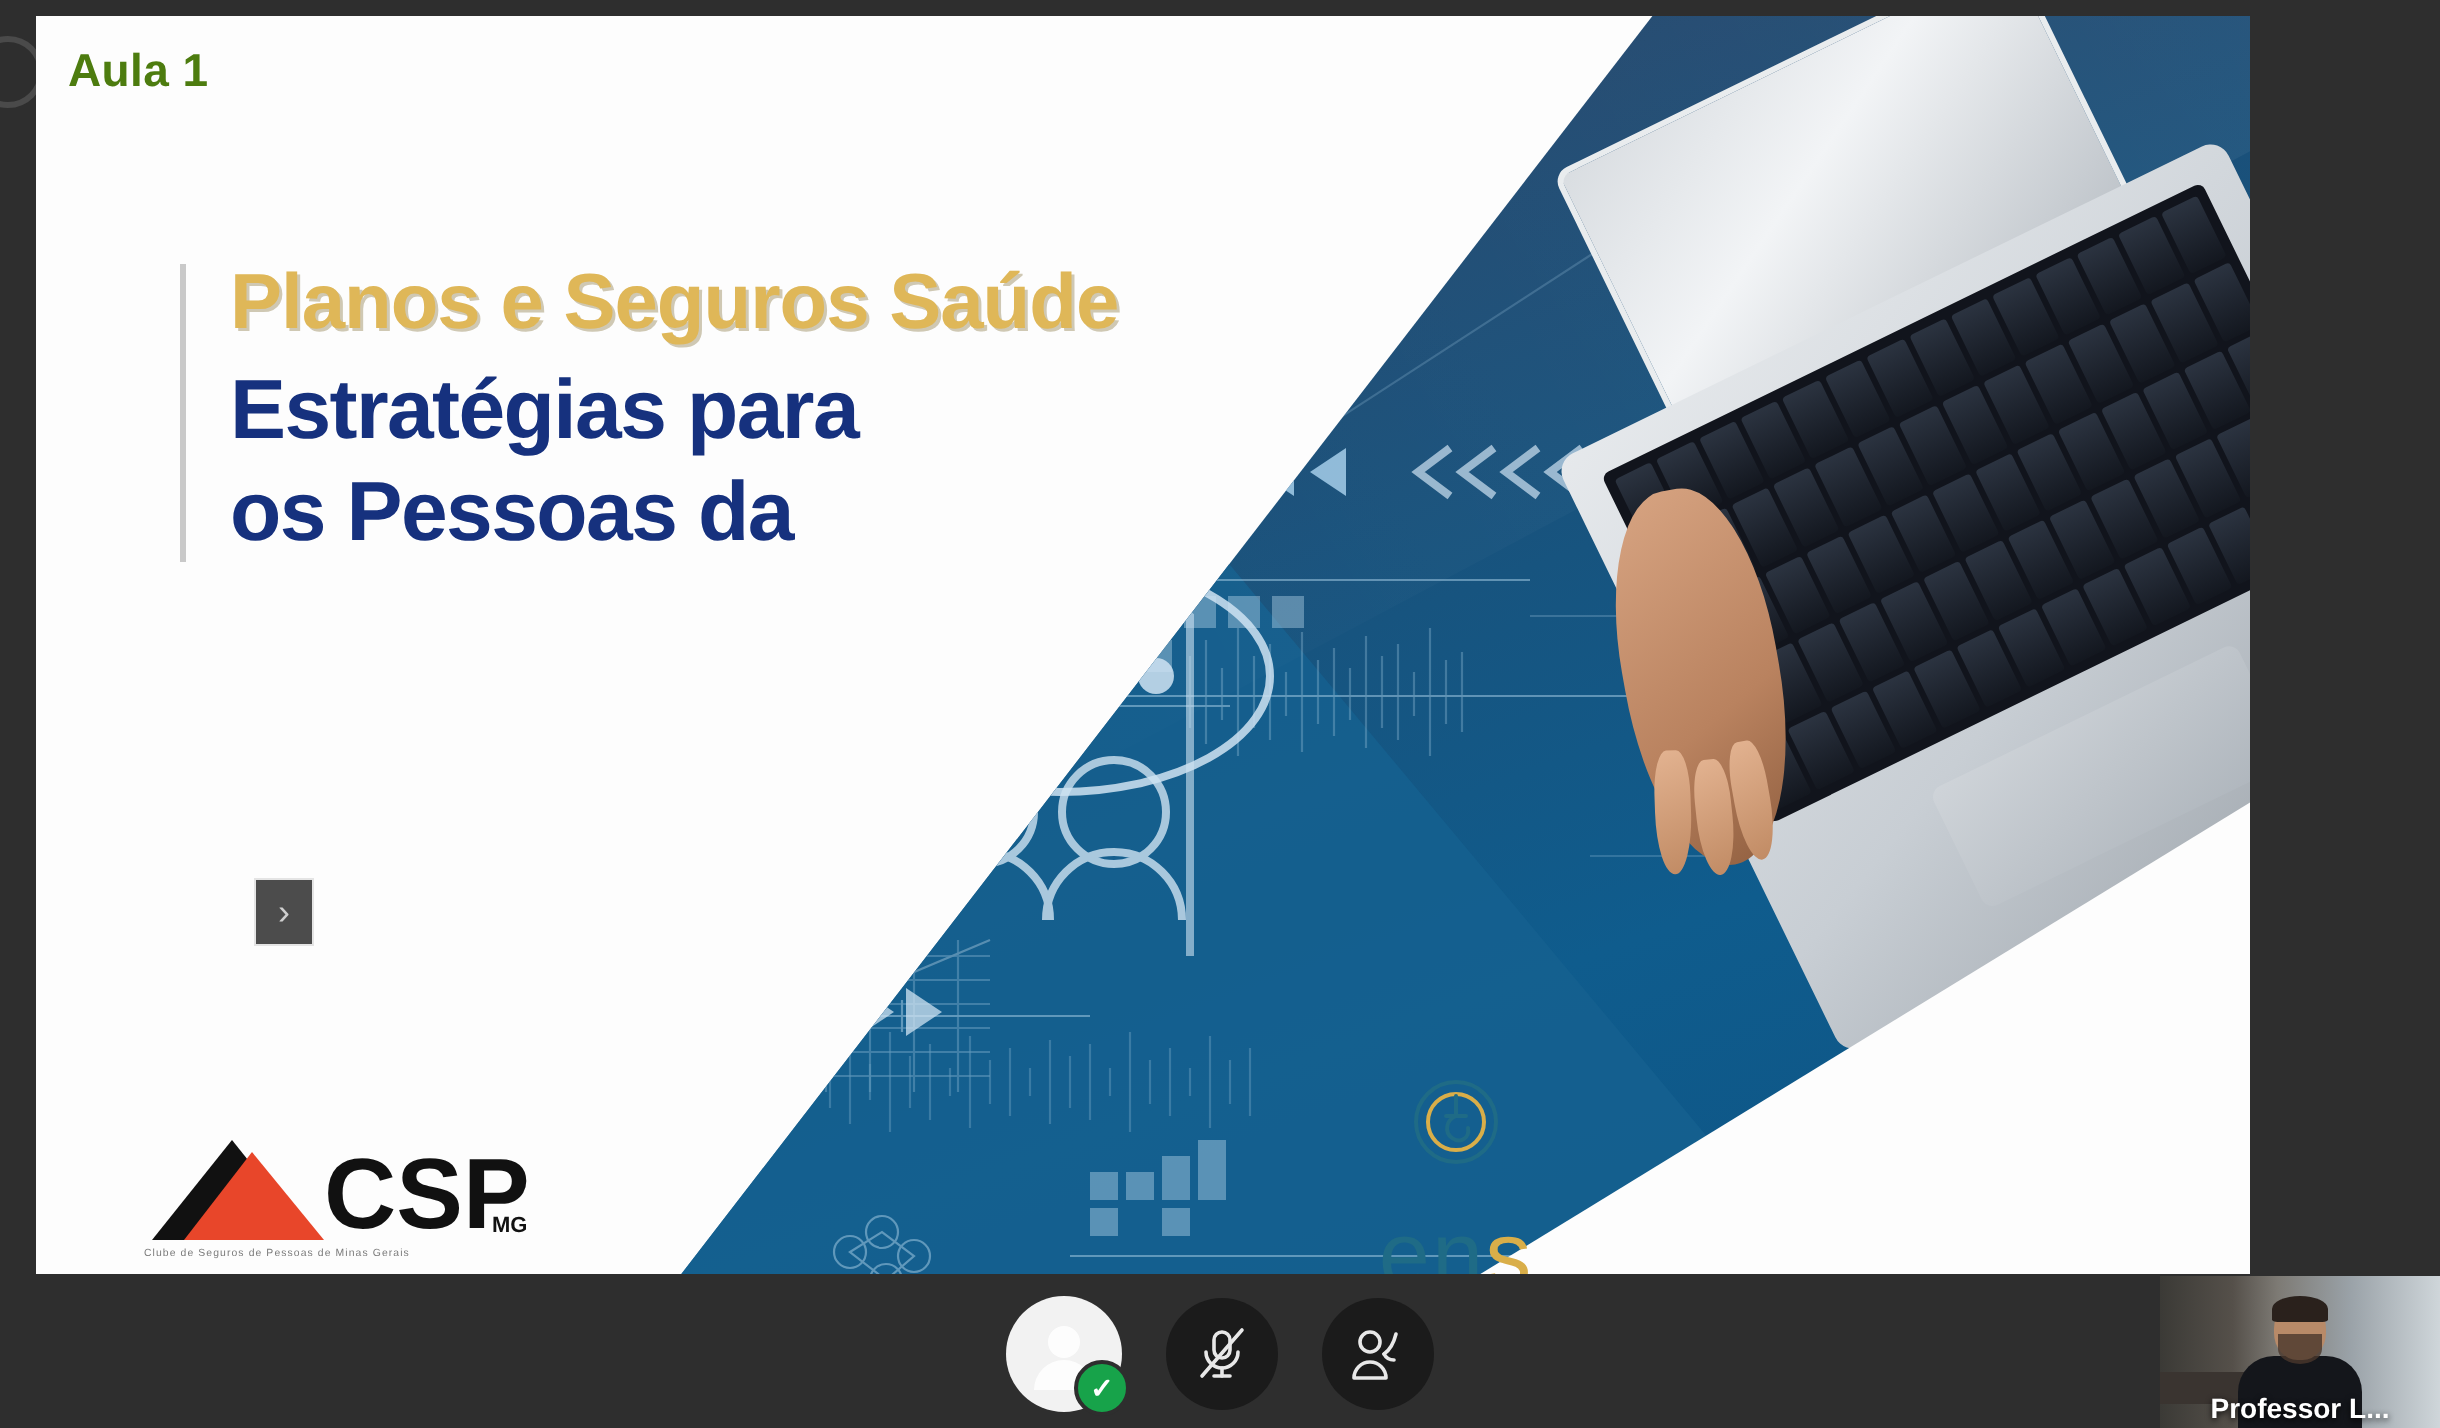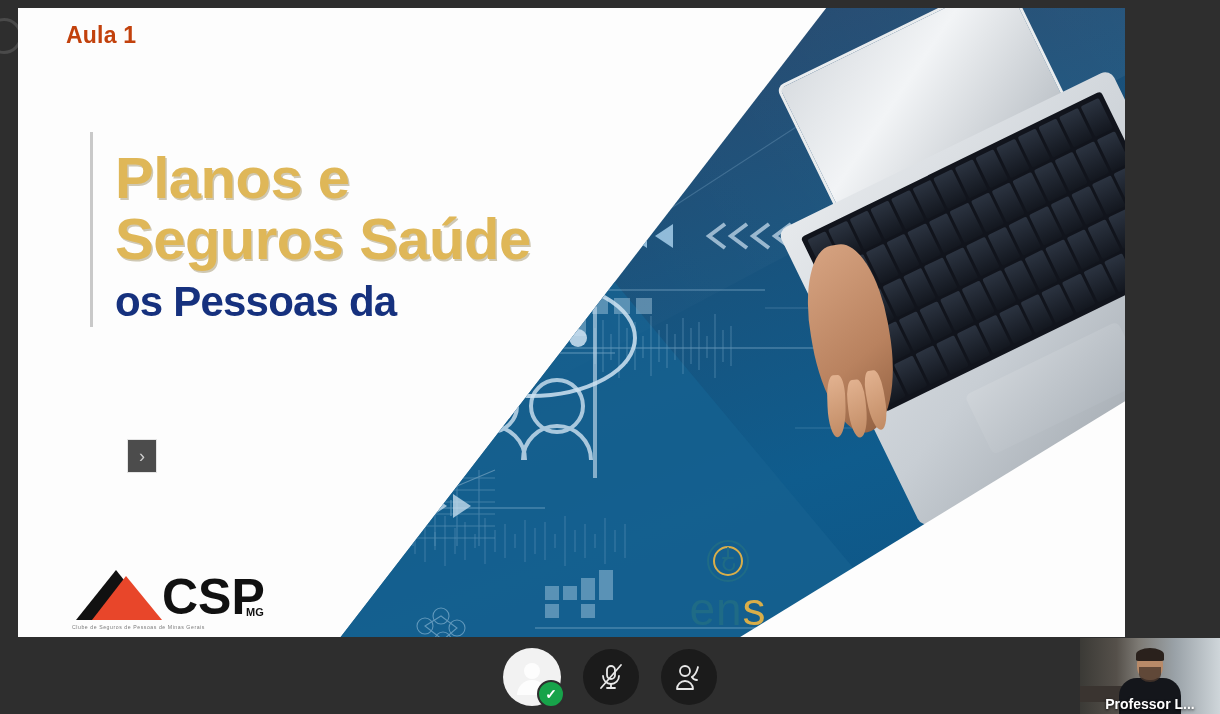--- a/index.html
+++ b/index.html
@@ -173,41 +173,39 @@
     border-radius: 40% 40% 55% 55%;
   }
 
   
   #aula-label {
     position: absolute;
     left: 16px;
     top: 14px;
     font-size: 23px;
     font-weight: bold;
-    color: #c2410c;
+    color: #4d7c0f;
     letter-spacing: .2px;
-    margin-left: 32px;
   }
   #title-block {
     position: absolute;
     left: 72px;
     top: 124px;
     width: 470px;
     border-left: 3px solid #c9c9c9;
     padding-left: 22px;
   }
   #title-gold {
-    font-size: 58px;
+    font-size: 39px;
     font-weight: bold;
     line-height: 1.05;
     color: #dfb758;
     text-shadow: 1.5px 1.5px 0 rgba(120,100,40,.35);
     letter-spacing: -0.5px;
     margin-bottom: 6px;
-    margin-top: 16px;
   }
   #title-blue {
     font-size: 42px;
     font-weight: bold;
     line-height: 1.22;
     color: #16317e;
     letter-spacing: -0.8px;
   }
   #next-chevron {
     position: absolute;
@@ -250,21 +248,21 @@
     top: 530px;
     width: 110px;
     height: 96px;
     text-align: center;
   }
   #ens-word {
     font-size: 46px;
     line-height: 1;
     letter-spacing: 1px;
     font-weight: 300;
-    margin-top: 2px;
+    margin-top: 20px;
   }
   #ens-word .e, #ens-word .n { color: #1f6b86; }
   #ens-word .s { color: #d9ae49; }
 
   
   #controls {
     position: absolute;
     left: 0;
     bottom: 0;
     width: 100%;
@@ -639,20 +637,21 @@
       </div>
 
       <div class="art-notch"></div>
     </div>
 
     <div id="aula-label">Aula 1</div>
 
     <div id="title-block">
       <div id="title-gold">Planos e Seguros Saúde</div>
       <div id="title-blue">
+        <div>Estratégias para</div>
         <div>os Pessoas da</div>
       </div>
     </div>
 
     <div id="next-chevron">›</div>
 
     <div id="csp-logo">
       <svg width="200" height="56" viewBox="0 0 200 56">
         <polygon points="46,4 86,54 6,54" fill="#111111"></polygon>
         <polygon points="56,10 92,54 22,54" fill="#e8462a"></polygon>

